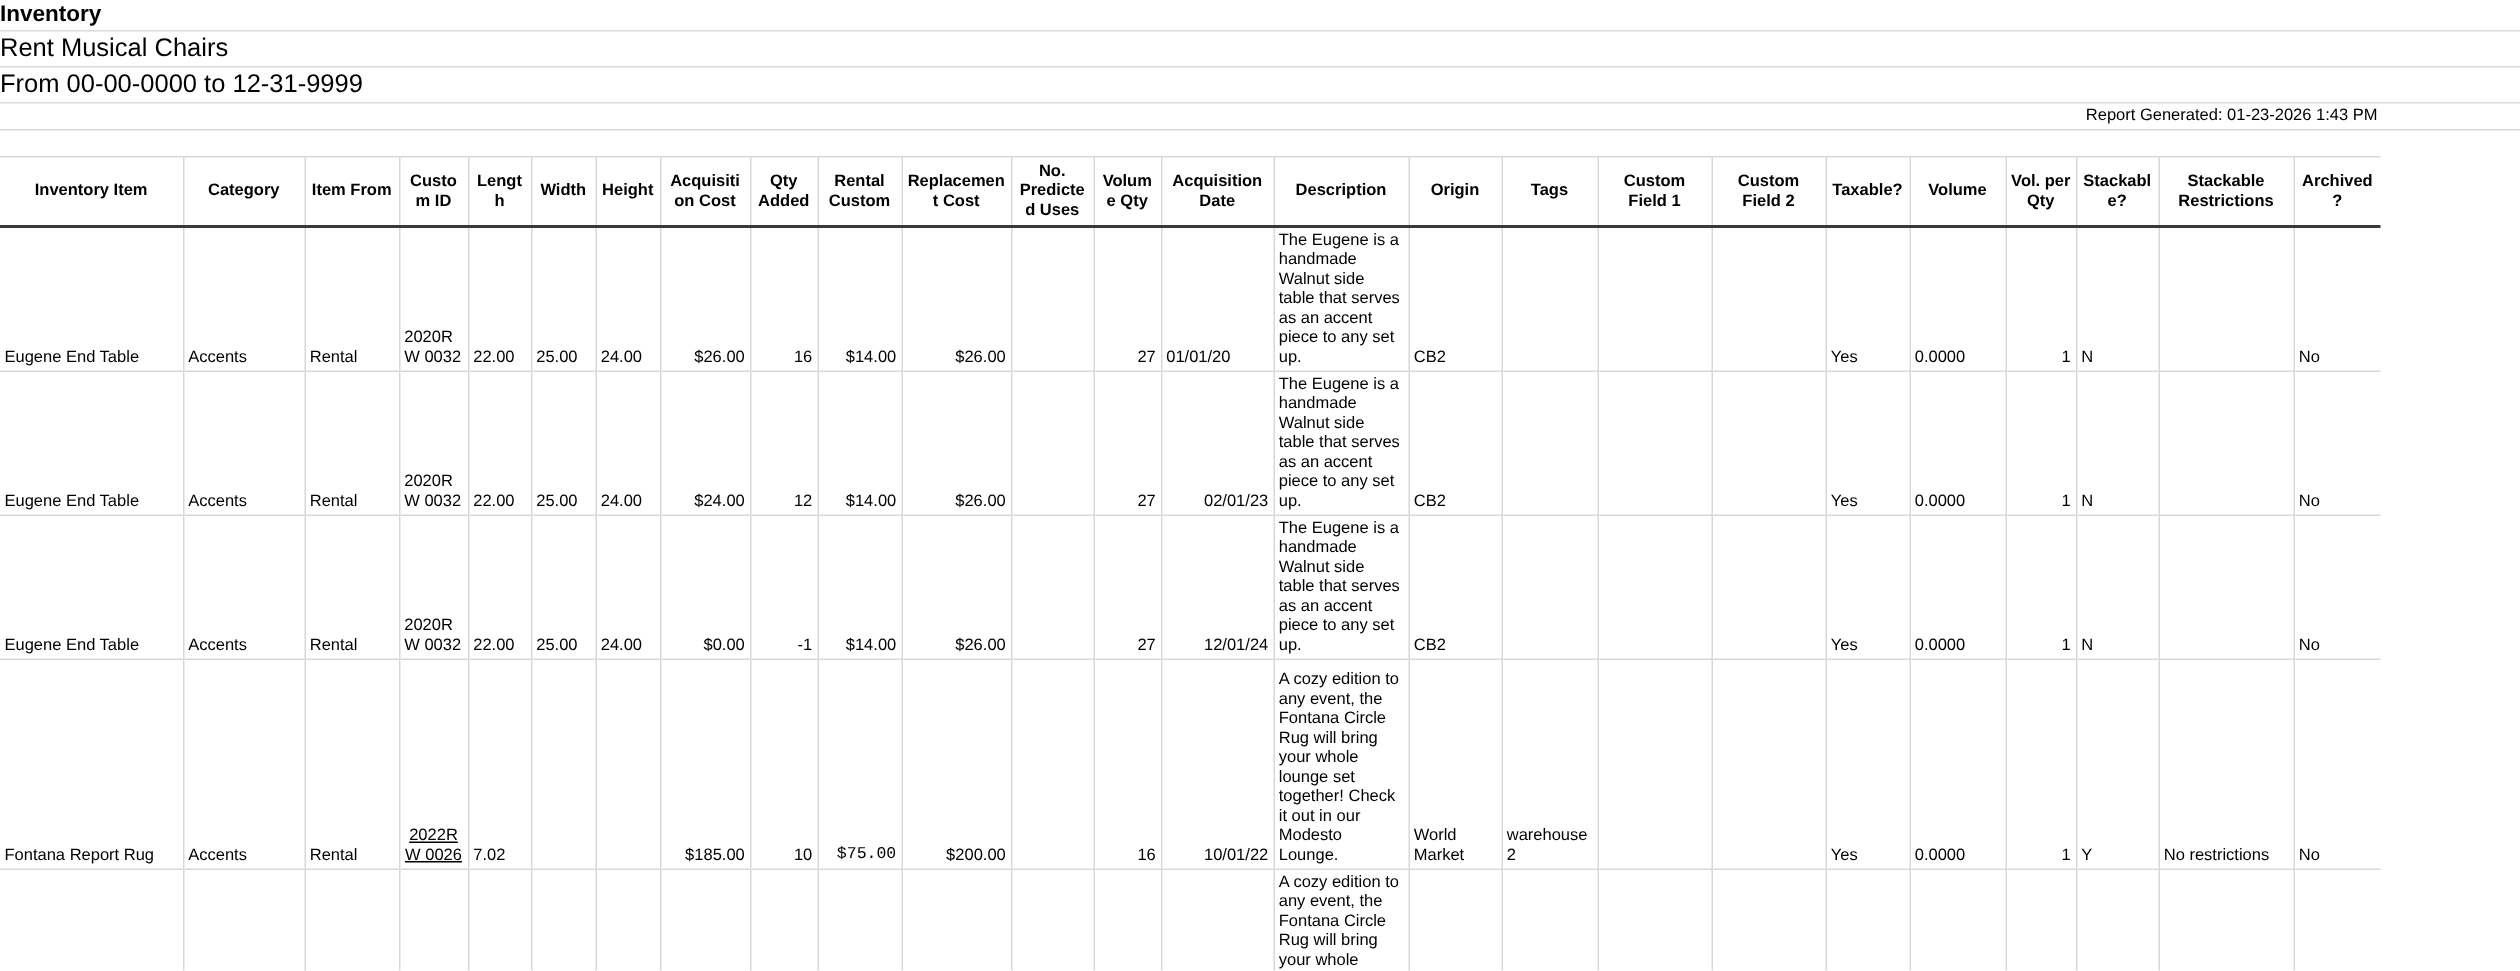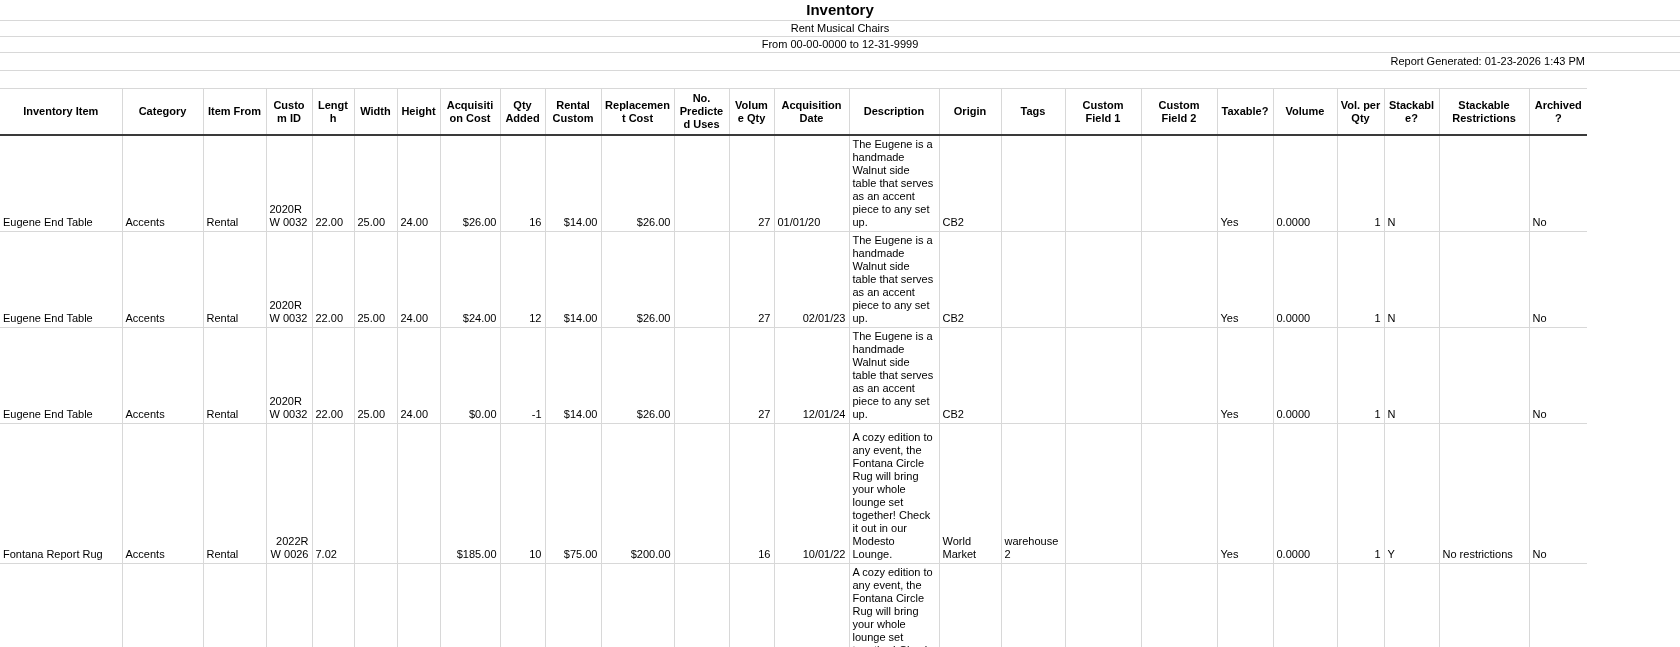--- a/index.html
+++ b/index.html
@@ -7,28 +7,27 @@
     margin: 0; padding: 0;
     width: 1680px; height: 647px;
     overflow: hidden;
     background: #ffffff;
     color: #000000;
     font-family: "Liberation Sans", sans-serif;
   }
   .title-row {
     width: 100%;
     border-bottom: 1px solid #d8d8d8;
-    text-align: center;
   }
   .report-title {
     font-size: 15px; font-weight: bold;
     padding: 1px 0 2px 0;
   }
   .report-subtitle, .report-range {
-    font-size: 11px;
+    font-size: 17px;
     padding: 1px 0 2px 0;
   }
   .generated-row {
     width: 100%;
     border-bottom: 1px solid #d8d8d8;
     text-align: right;
     font-size: 11px;
     padding: 2px 95px 3px 0;
   }
   .spacer { height: 17px; }
@@ -214,27 +213,27 @@
         <td style="text-align: left;">0.0000</td>
         <td style="text-align: right;">1</td>
         <td style="text-align: left;">N</td>
         <td style="text-align: left;"></td>
         <td style="text-align: left;">No</td>
       </tr>
       <tr style="height: 140px;">
         <td style="text-align: left;">Fontana Report Rug</td>
         <td style="text-align: left;">Accents</td>
         <td style="text-align: left;">Rental</td>
-        <td style="text-align: right;">2022RW 0026</td>
+        <td style="text-align: center; text-decoration: underline;">2022RW 0026</td>
         <td style="text-align: left;">7.02</td>
         <td style="text-align: left;"></td>
         <td style="text-align: left;"></td>
         <td style="text-align: right;">$185.00</td>
         <td style="text-align: right;">10</td>
-        <td style="text-align: right;">$75.00</td>
+        <td style="text-align: right; font-family: Liberation Mono, monospace;">$75.00</td>
         <td style="text-align: right;">$200.00</td>
         <td style="text-align: right;"></td>
         <td style="text-align: right;">16</td>
         <td style="text-align: right;">10/01/22</td>
         <td style="text-align: left;">A cozy edition to any event, the Fontana Circle Rug will bring your whole lounge set together! Check it out in our Modesto Lounge.</td>
         <td style="text-align: left;">World Market</td>
         <td style="text-align: left;">warehouse 2</td>
         <td style="text-align: left;"></td>
         <td style="text-align: left;"></td>
         <td style="text-align: left;">Yes</td>

